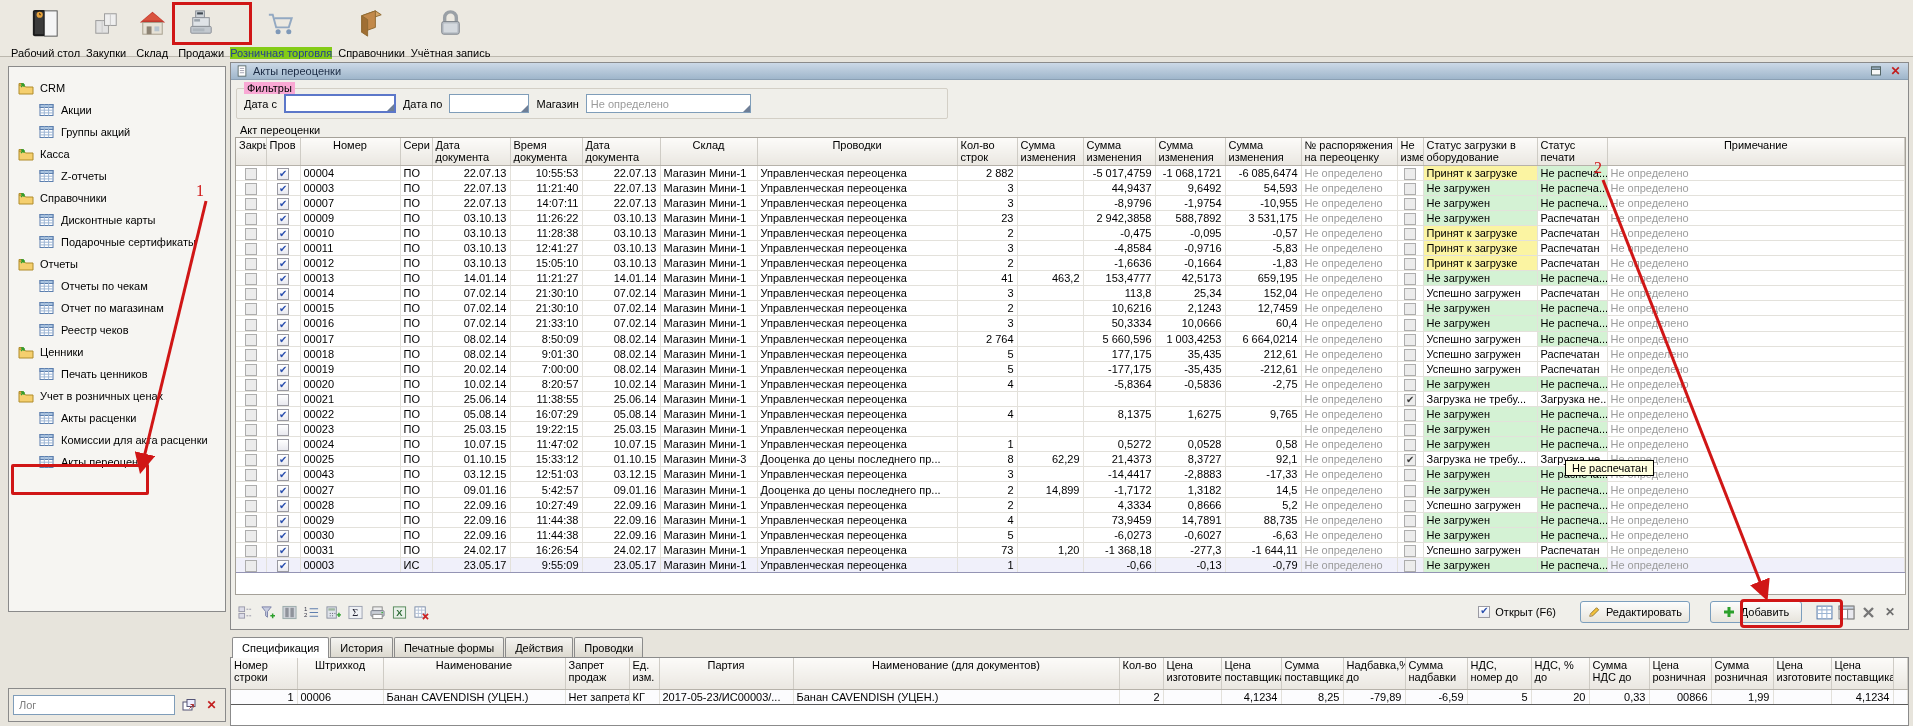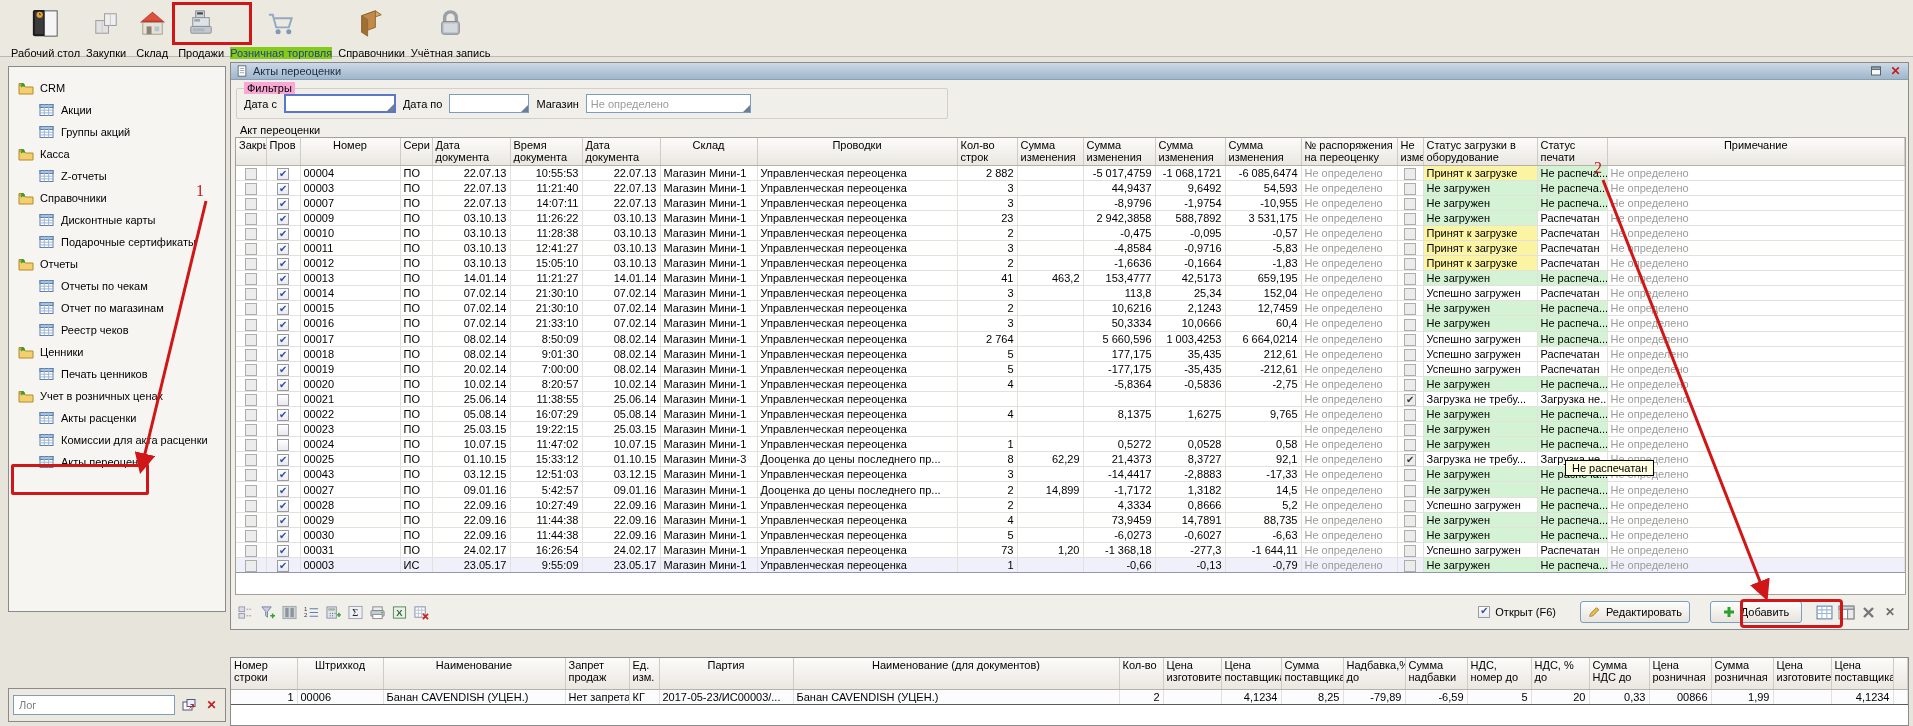--- a/index.html
+++ b/index.html
@@ -1132,20 +1132,27 @@
           <svg viewBox="0 0 10 10">
             <path d="M2 2 L8 8 M8 2 L2 8" stroke="#777" stroke-width="1.6"></path>
           </svg>
         </span>
       </span>
     <span class="fico x-gray">✕</span>
   </div>
 </div>
 
 <div class="bottom">
+  <div class="tabs" id="tabs">
+      <div class="tab active">Спецификация</div>
+      <div class="tab">История</div>
+      <div class="tab">Печатные формы</div>
+      <div class="tab">Действия</div>
+      <div class="tab">Проводки</div>
+    </div>
   <div class="bottom-table-wrap">
     <table class="grid" id="specGrid">
         <colgroup>
           <col style="width: 66px;">
           <col style="width: 86px;">
           <col style="width: 182px;">
           <col style="width: 64px;">
           <col style="width: 30px;">
           <col style="width: 134px;">
           <col style="width: 326px;">

